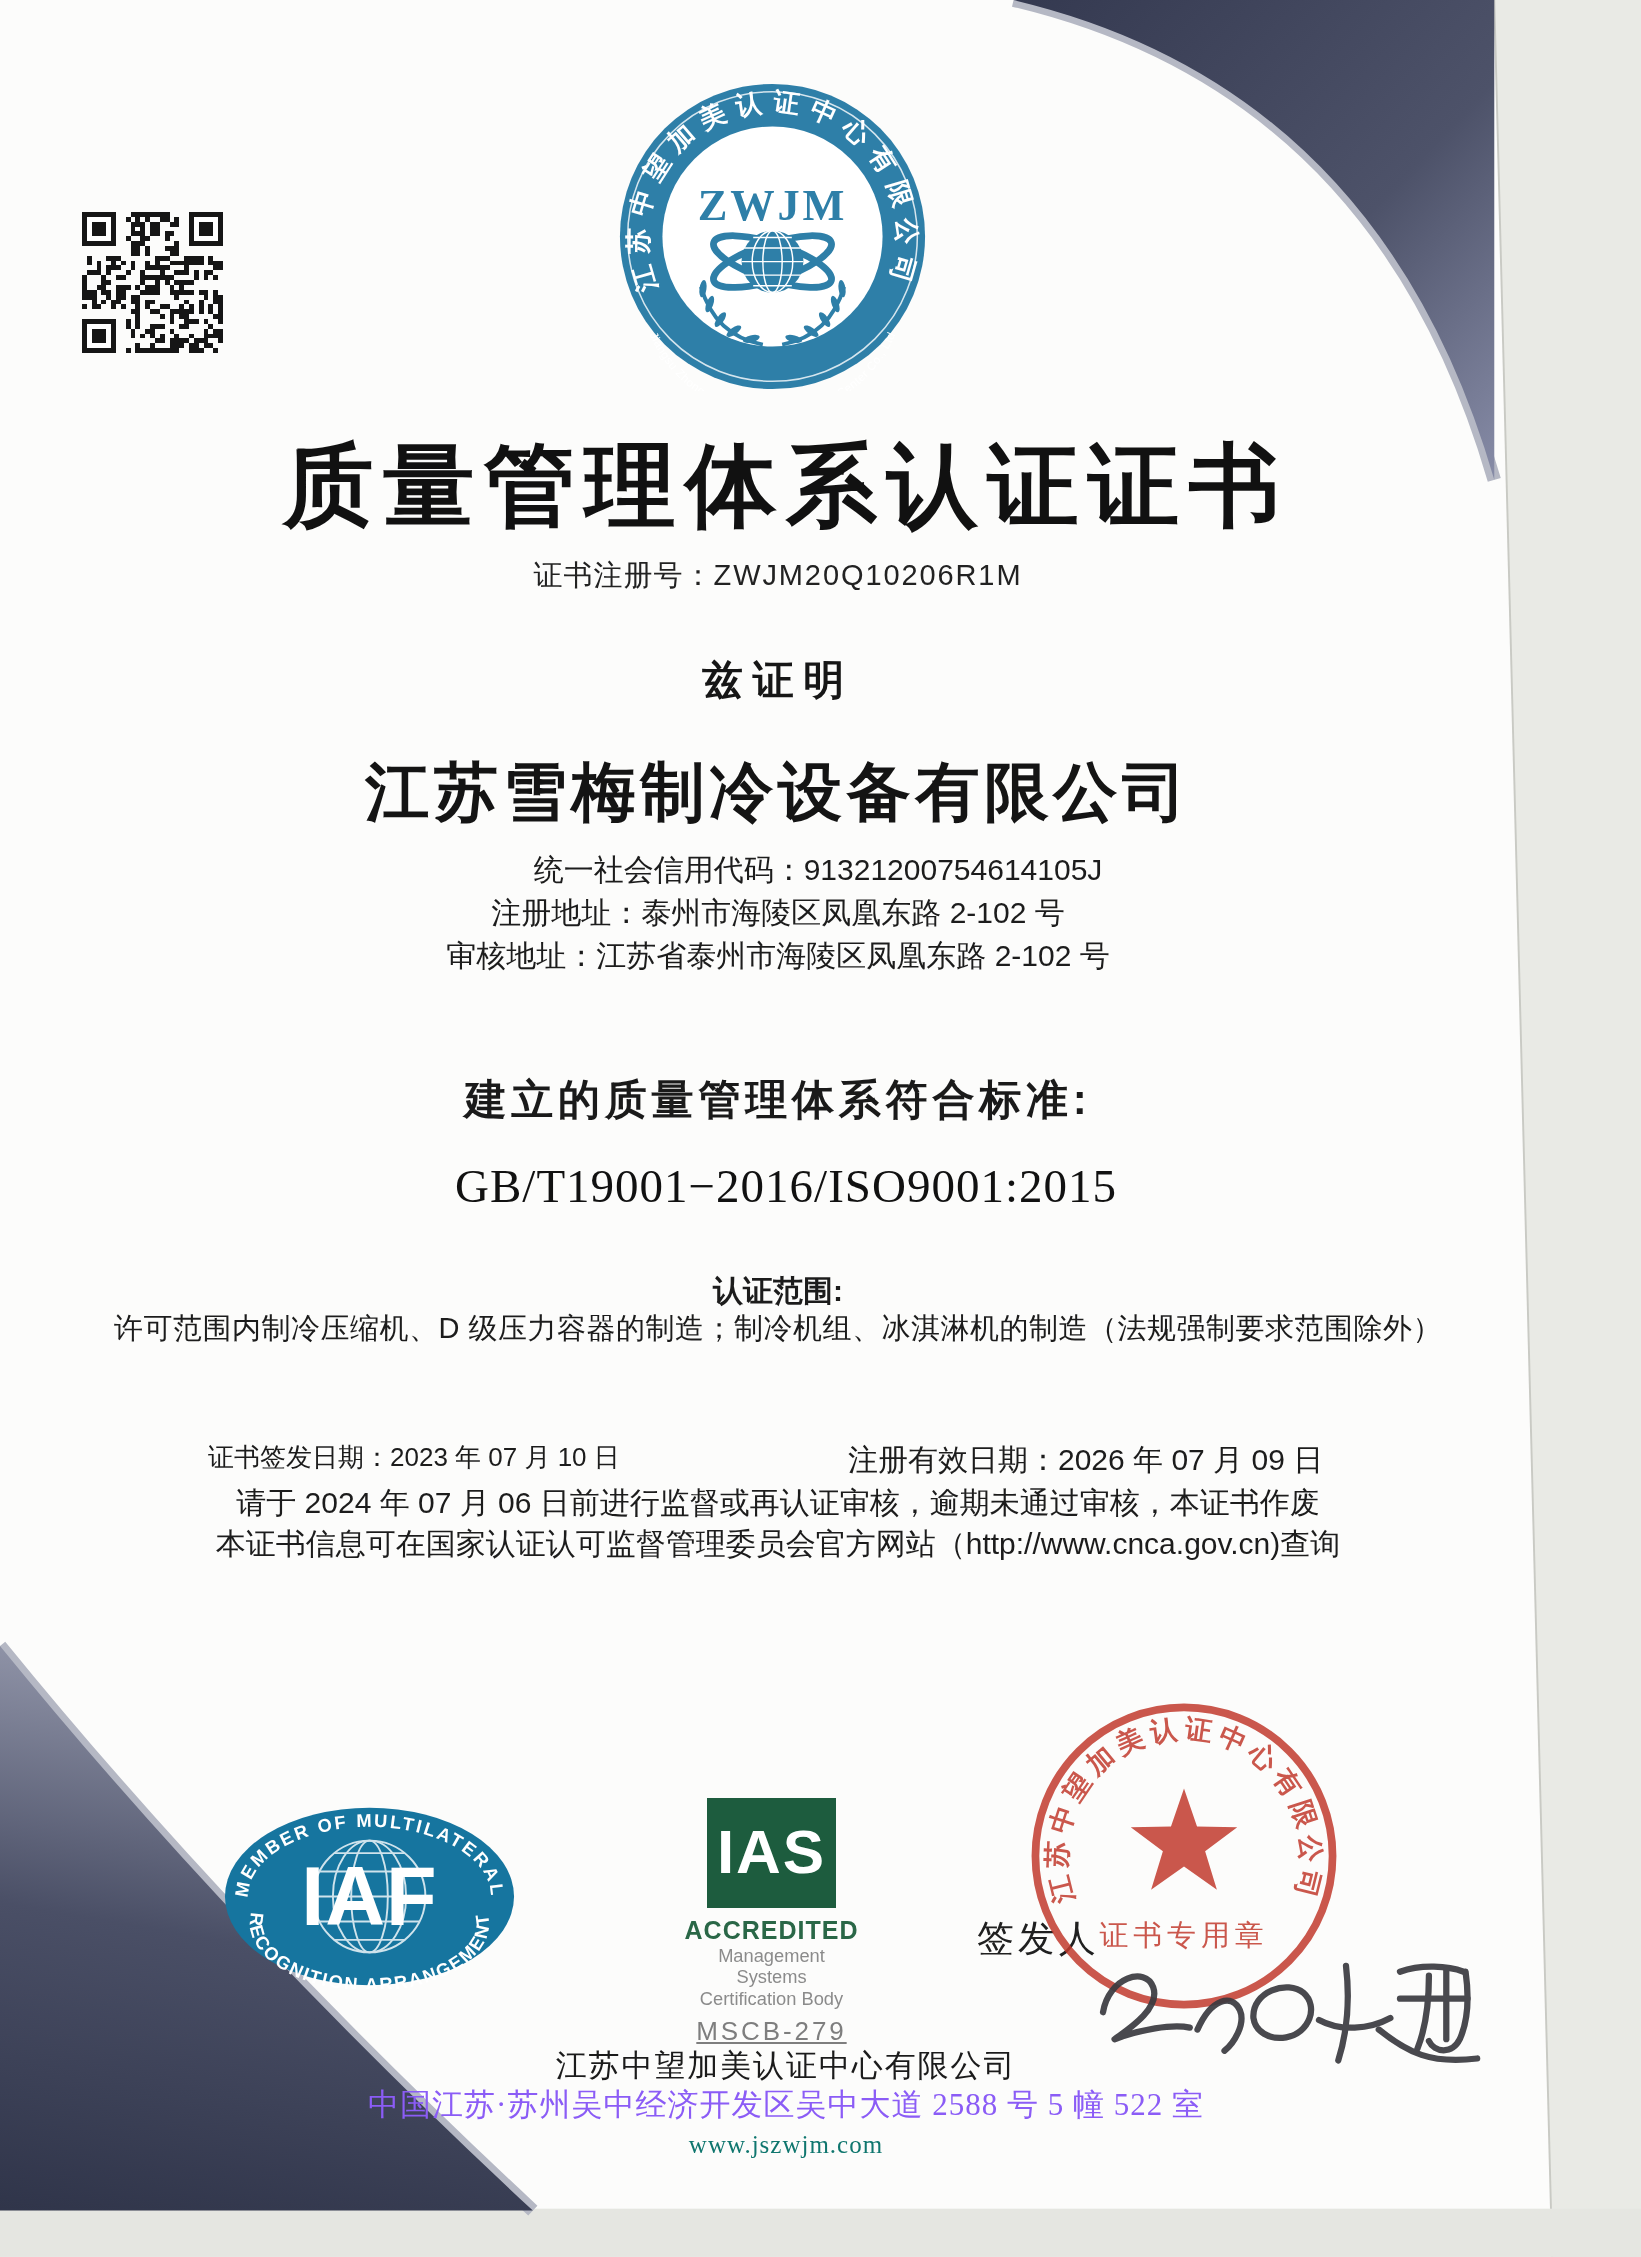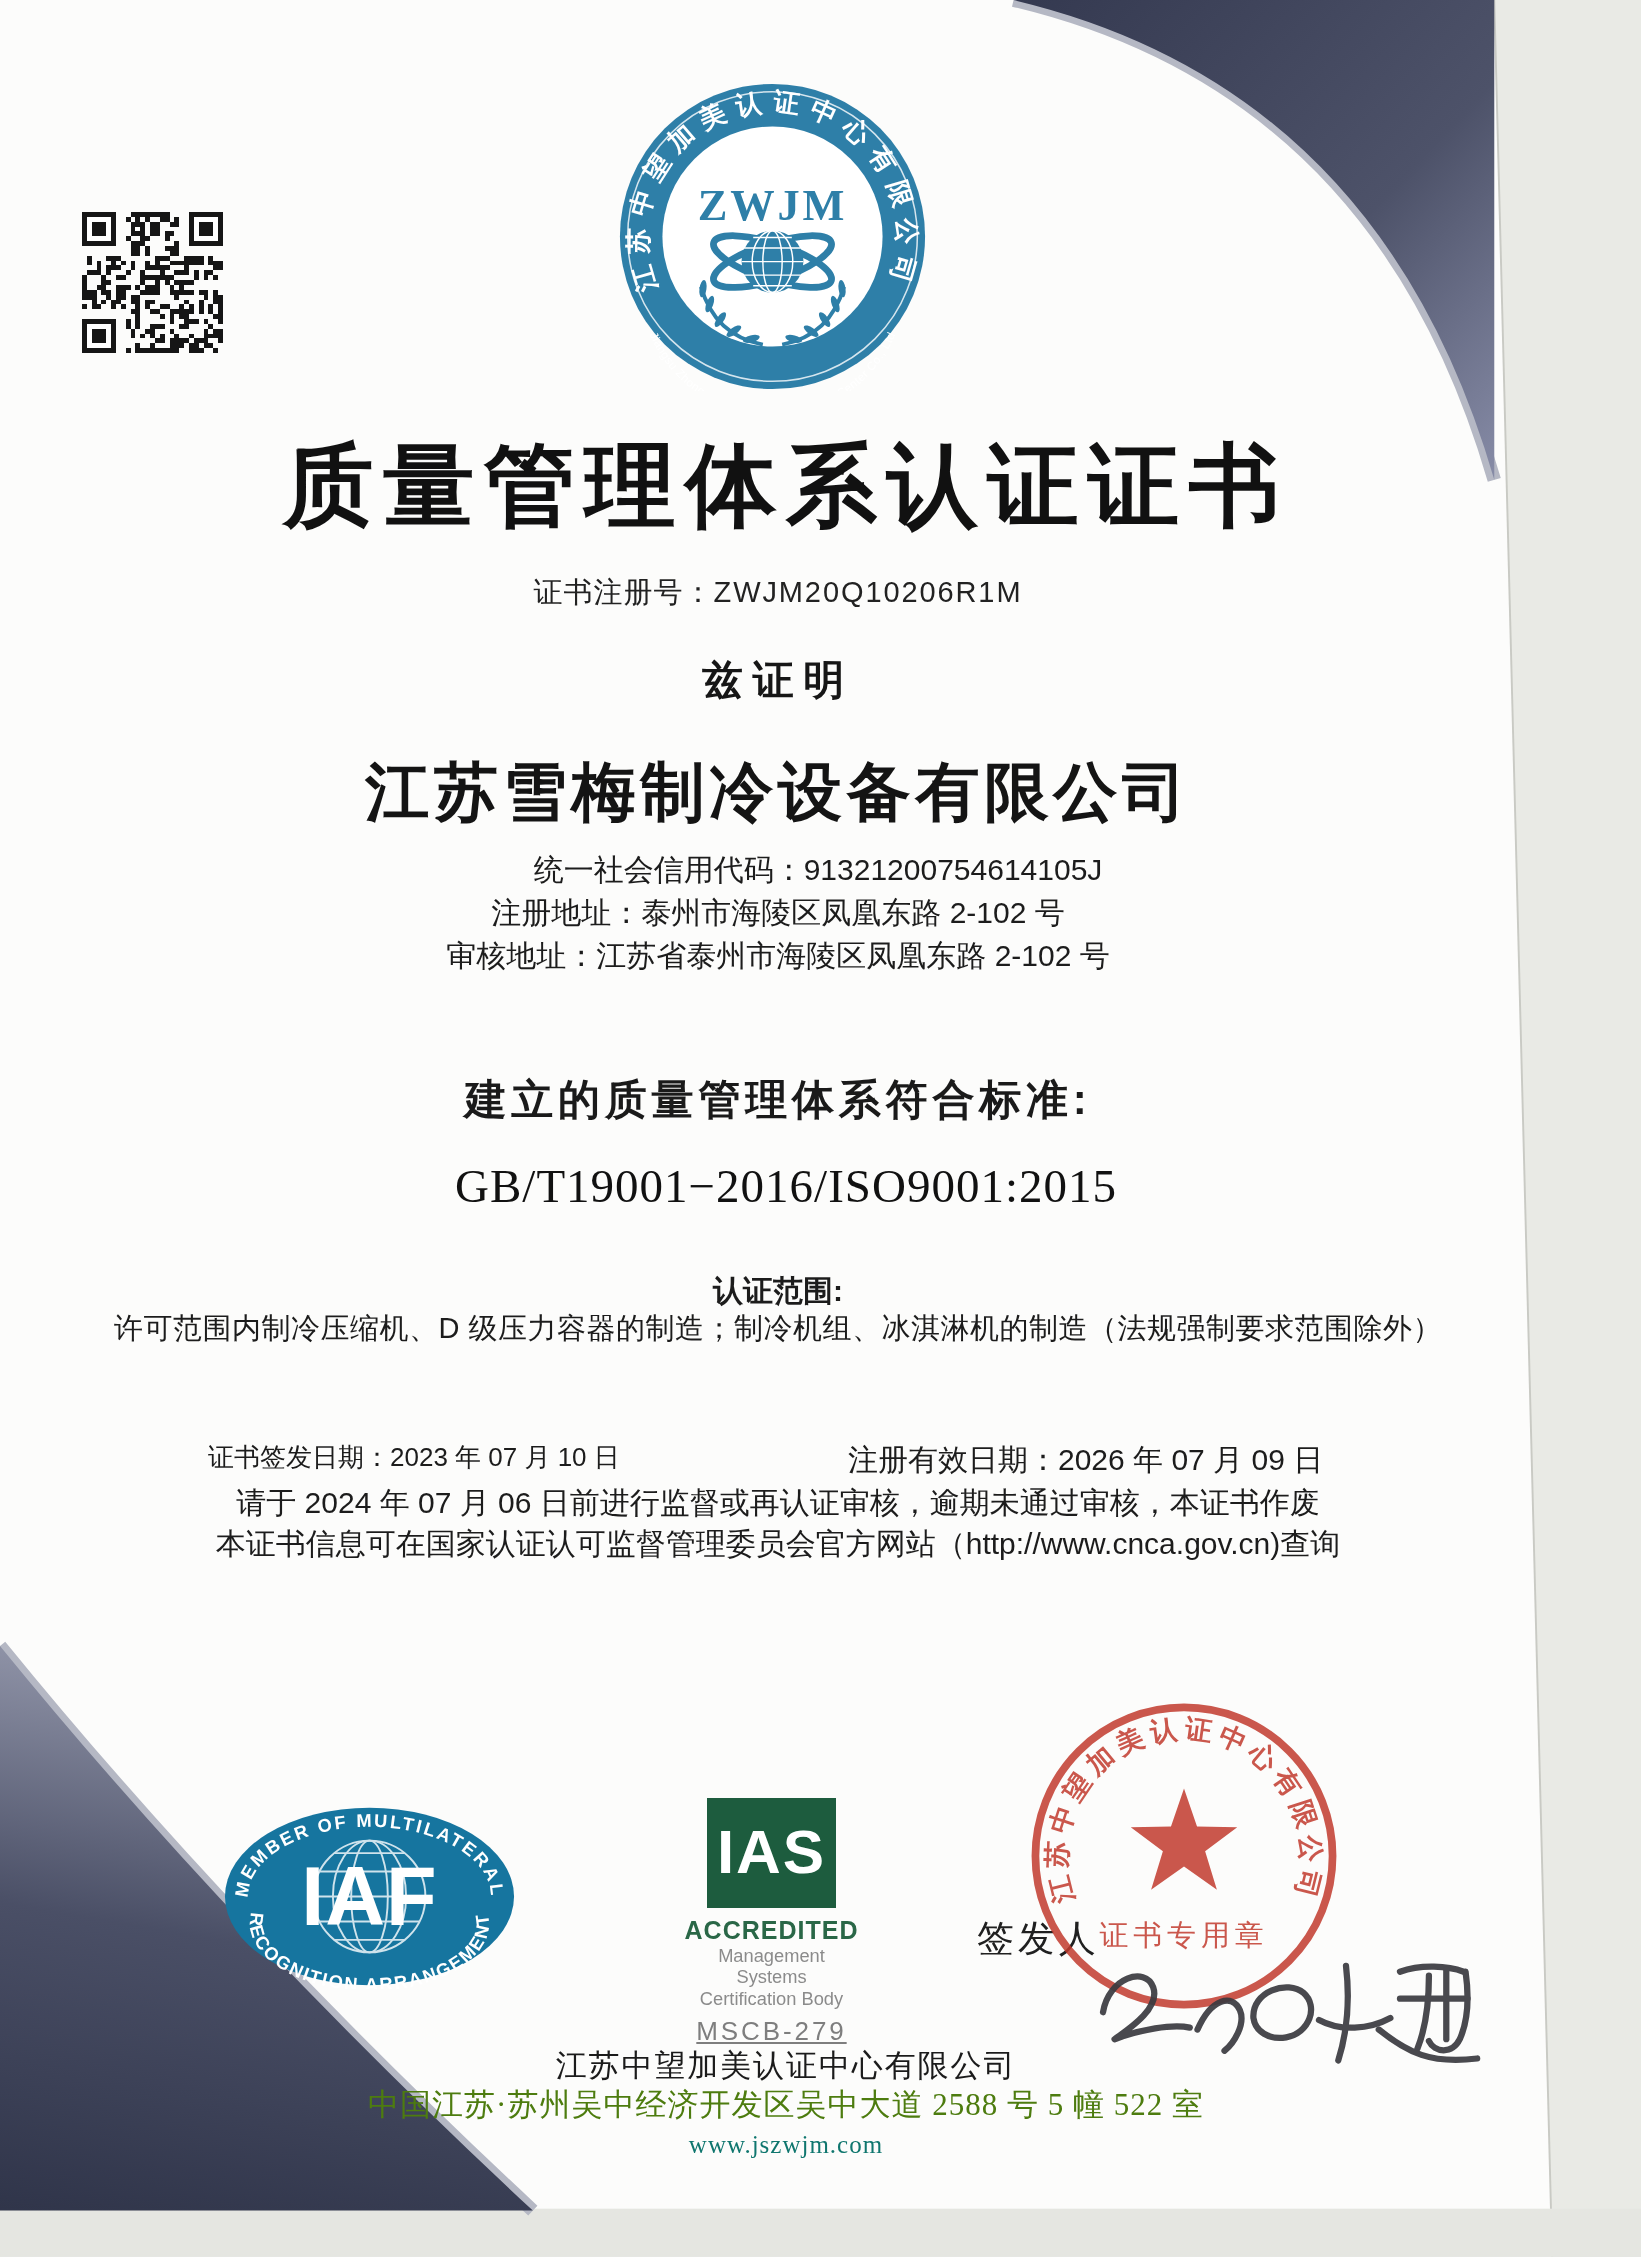--- a/index.html
+++ b/index.html
@@ -5,21 +5,21 @@
   html,body{margin:0;padding:0;background:#888;}
   #page{position:relative;width:1641px;height:2257px;background:#fcfcfb;overflow:hidden;
         font-family:"Liberation Sans",sans-serif;color:#1c1c1c;}
   .abs{position:absolute;}
   .row{position:absolute;left:0;width:1556px;text-align:center;}
   .serif{font-family:"Liberation Serif","DejaVu Serif",serif;padding-left:8px;}
   #bg{position:absolute;left:0;top:0;z-index:0;}
   .lvl1{z-index:2;} .lvl2{z-index:3;} .lvl3{z-index:4;}
 
   #title{top:425px;font-size:91px;font-weight:700;letter-spacing:9.7px;color:#111;}
-  #regline{top:573px;font-size:29px;letter-spacing:1px;color:#222;}
+  #regline{top:556px;font-size:29px;letter-spacing:1px;color:#222;}
   #regline .val{letter-spacing:1.9px;}
   #certify{top:653px;font-size:41px;font-weight:800;letter-spacing:9.7px;color:#161616;}
   #company{top:749px;font-size:64px;font-weight:700;letter-spacing:4.8px;color:#141414;}
   #credit{top:850px;font-size:30px;margin-left:40px;}
   #regaddr{top:893px;font-size:30px;}
   #auditaddr{top:936px;font-size:30px;}
   #stdintro{top:1072px;font-size:42px;font-weight:700;letter-spacing:4.8px;color:#1a1a1a;}
   #stdcode{top:1159px;font-size:47px;font-weight:400;letter-spacing:1px;color:#111;}
   #scopelabel{top:1271px;font-size:30px;font-weight:600;}
   #scopetext{top:1309px;font-size:29px;letter-spacing:0.5px;}
@@ -37,21 +37,21 @@
            font-size:62px;font-weight:700;letter-spacing:1.9px;line-height:108px;text-align:center;}
   #ias .acc{margin-top:7.7px;color:#2a6747;font-size:25px;font-weight:700;letter-spacing:1px;}
   #ias .sub{color:#8b8b8b;font-size:18.3px;line-height:1.18;}
   #ias .code{margin-top:6.8px;color:#7e7e7e;font-size:26px;letter-spacing:2.9px;text-decoration:underline;}
 
   #signer{left:977px;top:1914px;font-size:37px;letter-spacing:3.9px;color:#202020;}
   #seal{left:1020px;top:1692px;opacity:.85;}
   #sig{left:1089px;top:1937px;opacity:.92;}
 
   #footer1{top:2045px;font-size:31px;letter-spacing:1.9px;color:#1b1b1b;}
-  #footer2{top:2084px;font-size:31px;letter-spacing:1px;color:#4d7c0f;}
+  #footer2{top:2084px;font-size:31px;letter-spacing:1px;color:#8b5cf6;}
   #website{top:2131px;font-size:25px;letter-spacing:1px;color:#0f766e;}
 </style>
 </head>
 <body>
 
 <div id="page">
 
   <svg id="bg" width="1641" height="2257" viewBox="0 0 1700 2338">
     <defs>
       <linearGradient id="gTR" x1="1050" y1="0" x2="1560" y2="480" gradientUnits="userSpaceOnUse">

